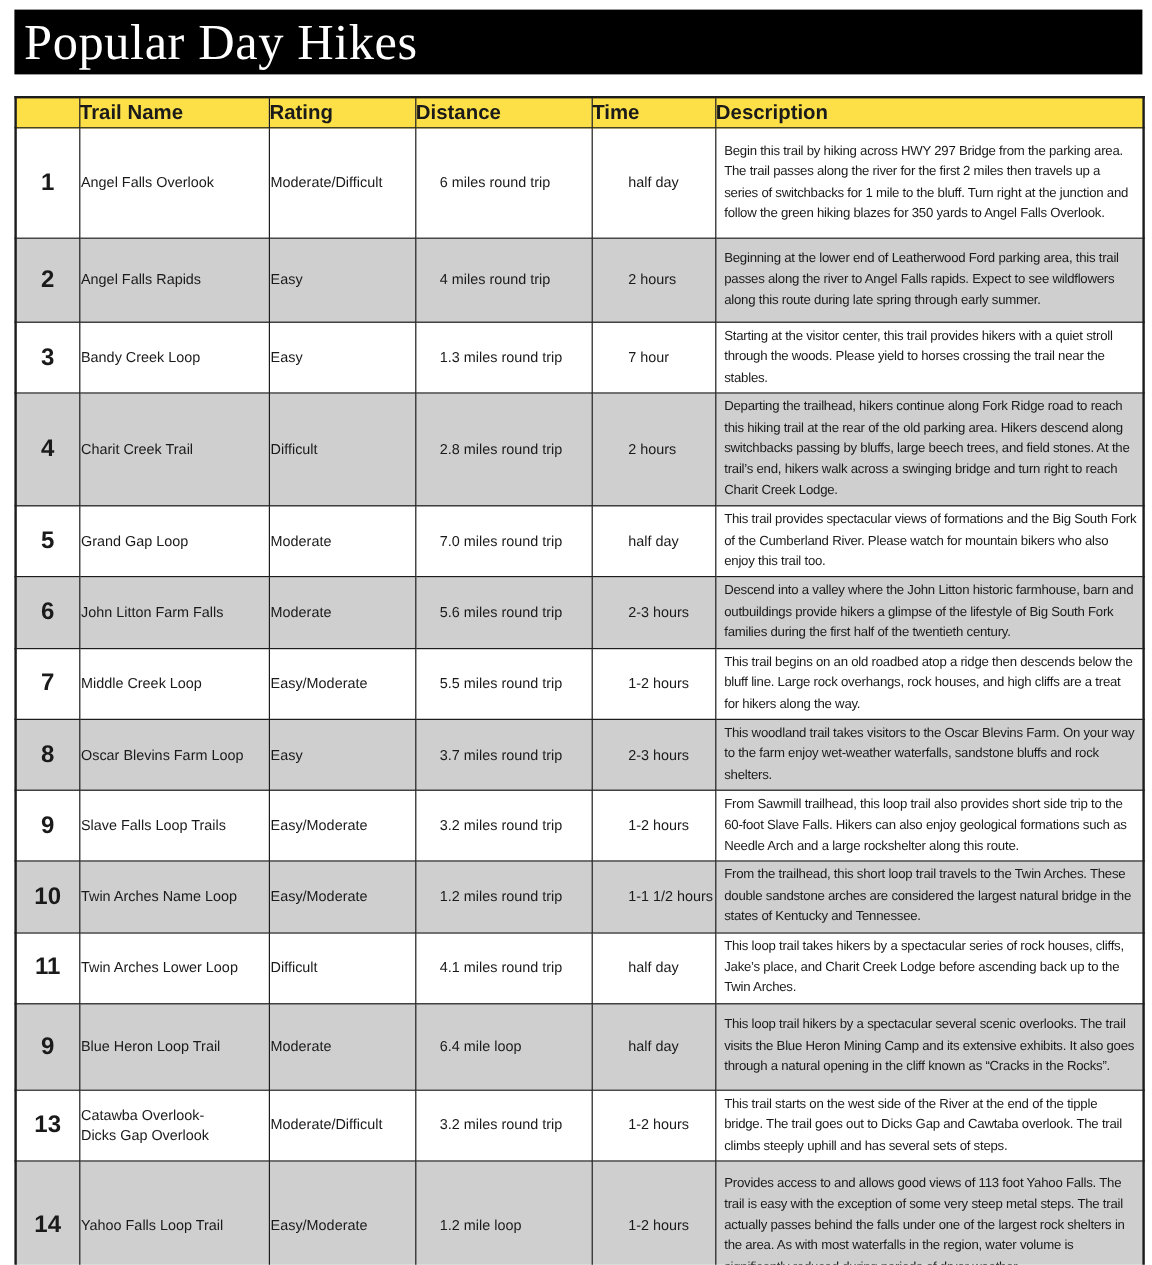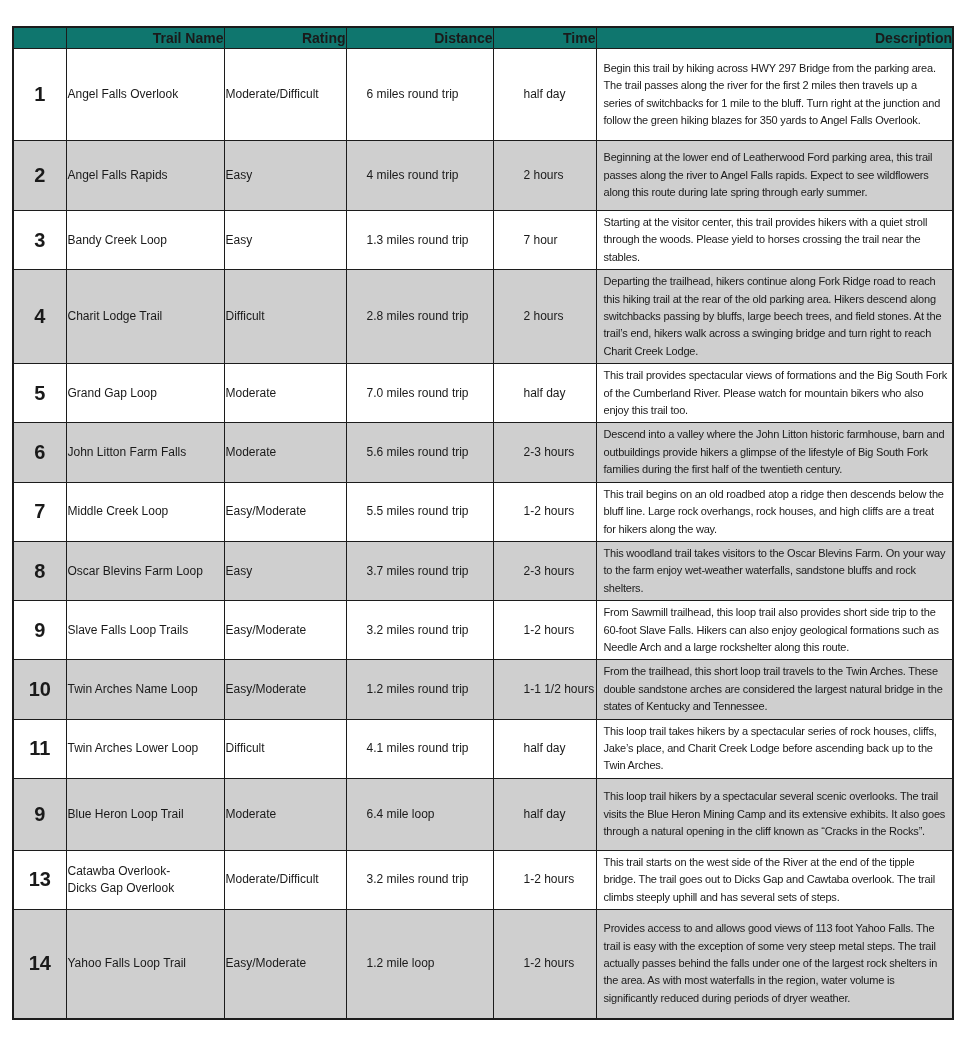--- a/index.html
+++ b/index.html
@@ -33,24 +33,24 @@
     table-layout: fixed;
     width: 940px;
     border: 2px solid #1c1c1c;
   }
   table.hikes th, table.hikes td {
     border: 1px solid #1c1c1c;
     box-sizing: border-box;
     vertical-align: middle;
   }
   table.hikes thead th {
-    background: #0f766e;
-    font-size: 14px;
+    background: #fde047;
+    font-size: 17px;
     font-weight: bold;
-    text-align: right;
+    text-align: left;
     height: 21px;
     padding: 2px 0;
   }
   tbody tr:nth-child(even) td {
     background: #cfcfcf;
   }
   td.num {
     text-align: center;
     font-size: 20px;
     font-weight: bold;
@@ -68,20 +68,21 @@
     line-height: 17.4px;
     padding: 3px 5px 3px 7px;
     vertical-align: middle;
   }
 </style>
 </head>
 <body>
 
 <div class="page">
 
+  <div class="title-bar">Popular Day Hikes</div>
 
   <table class="hikes">
     <colgroup>
       <col style="width:53px">
         <col style="width:158px">
         <col style="width:122px">
       <col style="width:147px">
         <col style="width:103px">
         <col style="width:357px">
     </colgroup>
@@ -115,21 +116,21 @@
       <tr style="height:58px">
         <td class="num">3</td>
         <td class="name">Bandy Creek Loop</td>
         <td class="rating">Easy</td>
         <td class="distance">1.3 miles round trip</td>
         <td class="time">7 hour</td>
         <td class="desc">Starting at the visitor center, this trail provides hikers with a quiet stroll through the woods. Please yield to horses crossing the trail near the stables.</td>
       </tr>
       <tr style="height:90px">
         <td class="num">4</td>
-        <td class="name">Charit Lodge Trail</td>
+        <td class="name">Charit Creek Trail</td>
         <td class="rating">Difficult</td>
         <td class="distance">2.8 miles round trip</td>
         <td class="time">2 hours</td>
         <td class="desc">Departing the trailhead, hikers continue along Fork Ridge road to reach this hiking trail at the rear of the old parking area. Hikers descend along switchbacks passing by bluffs, large beech trees, and field stones. At the trail’s end, hikers walk across a swinging bridge and turn right to reach Charit Creek Lodge.</td>
       </tr>
       <tr style="height:56px">
         <td class="num">5</td>
         <td class="name">Grand Gap Loop</td>
         <td class="rating">Moderate</td>
         <td class="distance">7.0 miles round trip</td>

